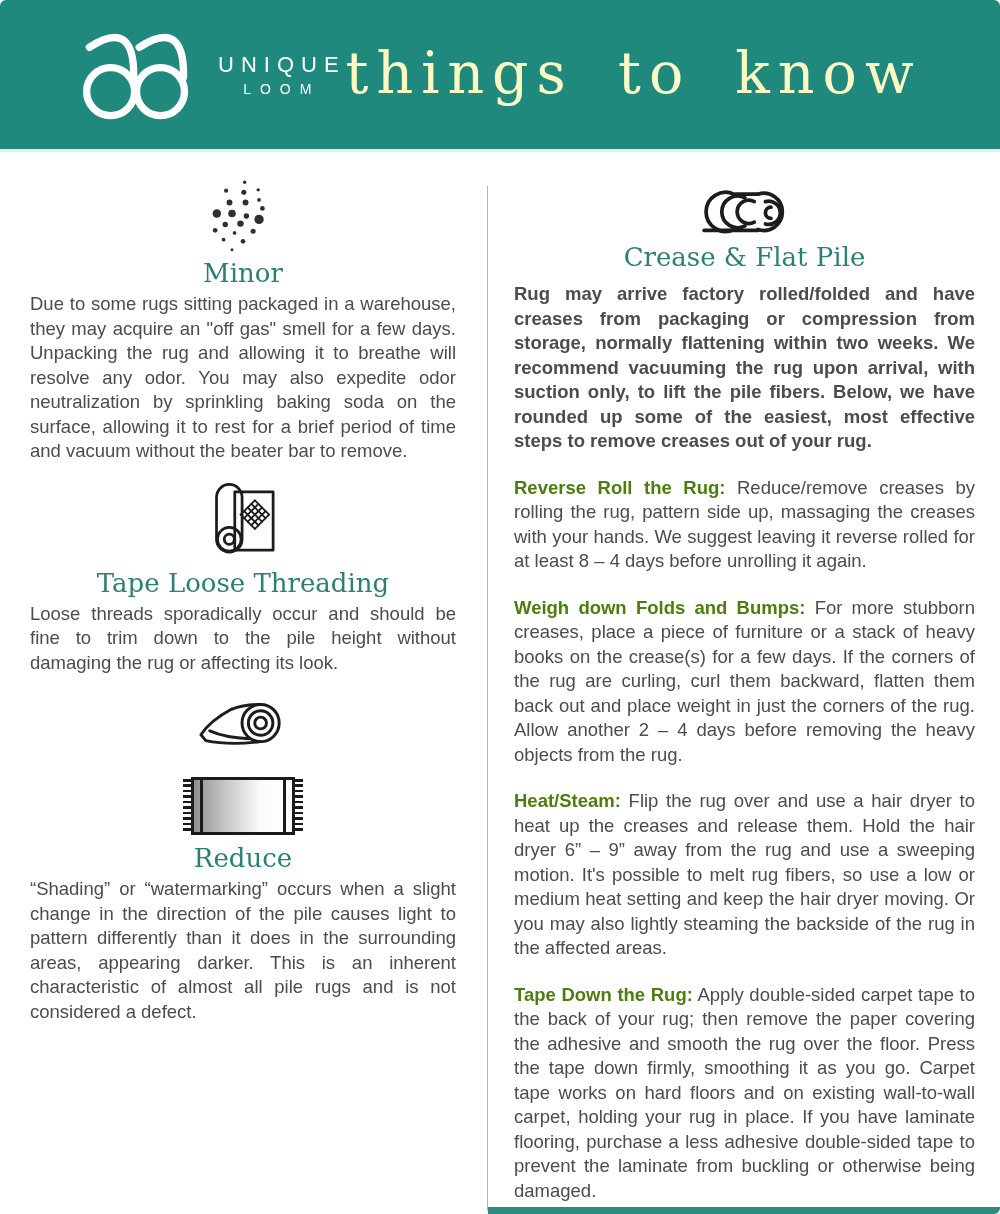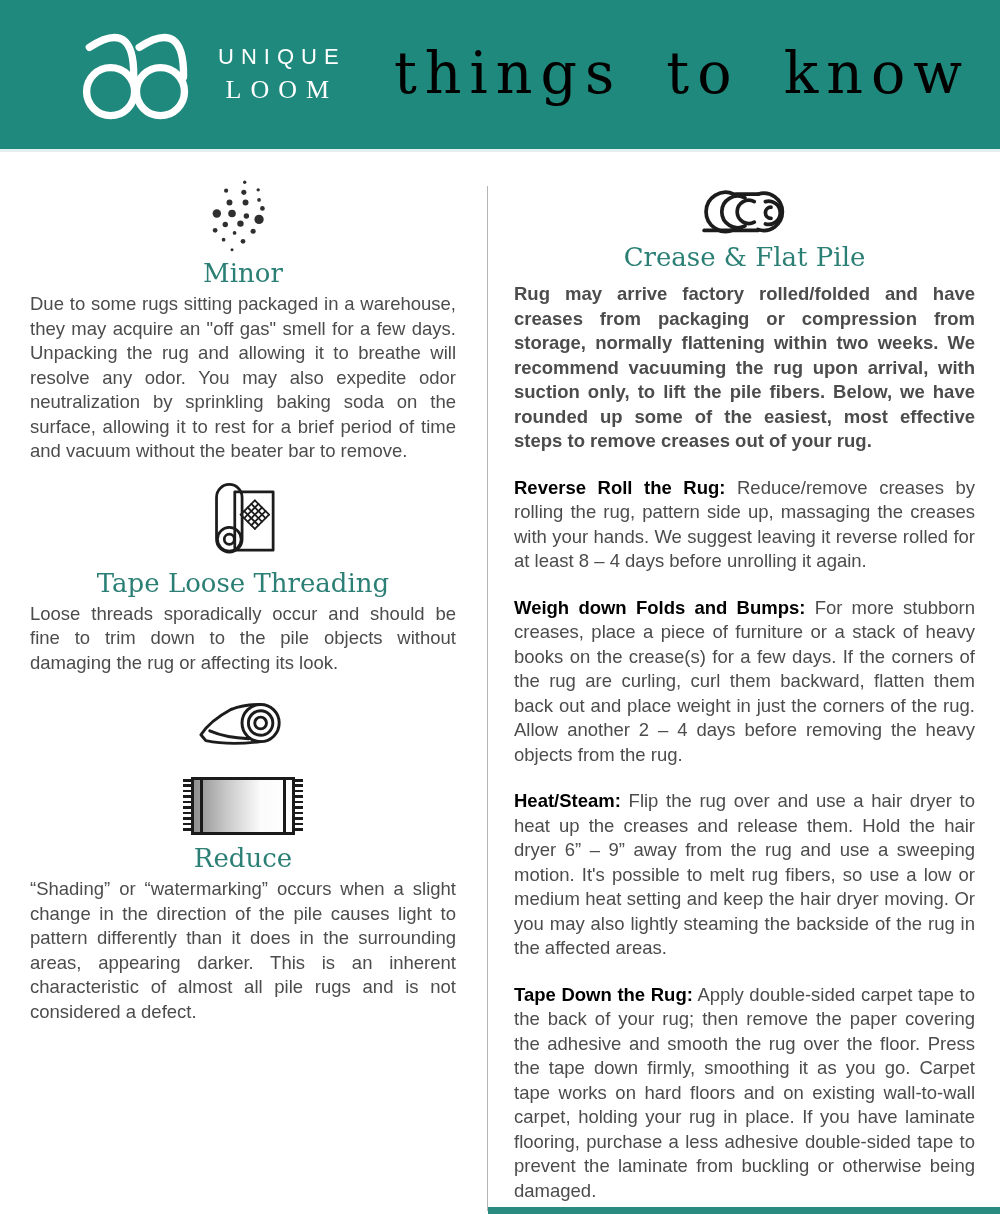--- a/index.html
+++ b/index.html
@@ -5,20 +5,21 @@
   * { margin: 0; padding: 0; box-sizing: border-box; }
   html, body { background: #ffffff; }
   .page {
     position: relative;
     width: 1000px;
     height: 1214px;
     margin: 0 auto;
     background: #ffffff;
     font-family: "Liberation Sans", sans-serif;
     overflow: hidden;
+    border-radius: 6px;
   }
 
   
   .header {
     height: 152px;
     background: #1f897d;
     display: flex;
     align-items: center;
     border-bottom: 3px solid #e3f0ef;
   }
@@ -28,25 +29,25 @@
     margin-left: 82px;
   }
   .brand-loops { width: 120px; height: 96px; }
   .brand-text {
     margin-left: 16px;
     color: #ffffff;
     text-align: center;
     line-height: 1.35;
   }
   .brand-line1 { font-size: 22px; letter-spacing: 7px; }
-  .brand-line2 { font-size: 26px; letter-spacing: 9px; font-family: Liberation Serif, serif; }
+  .brand-line2 { font-size: 14px; letter-spacing: 9px; }
   .header-title {
     flex: 1;
-    text-align: right;
-    color: #000000;
+    text-align: left;
+    color: #fef9c3;
     font-family: "DejaVu Serif", "Liberation Serif", serif;
     font-size: 57px;
     letter-spacing: 8px;
     word-spacing: 18px;
     margin-right: 30px;
     margin-top: -4px;
   }
 
   
   .content {
@@ -84,21 +85,21 @@
     margin: 4px 0 4px 0;
   }
   p.body-text {
     color: #4c4c4c;
     font-size: 18.5px;
     line-height: 24.5px;
     text-align: justify;
     hyphens: none;
   }
   p.body-text strong {
-    color: #000000;
+    color: #4d7c0f;
     font-weight: 700;
     margin-top: 30px;
   }
   .sec { margin-top: 0; }
   .sec + .sec { margin-top: 14px; }
   .tip { margin-top: 22px; }
   .intro { margin-top: 10px; font-weight: bold; }
 
   .icon-stroke { stroke: #1c1c1c; fill: none; stroke-linecap: round; stroke-linejoin: round; }
 
@@ -199,21 +200,21 @@
                 <path d="M41 28 H63 M41 33.5 H63 M41 39 H63 M41 44.5 H63 M41 50 H63"></path>
                 <path d="M41 28 V50 M46.5 28 V50 M52 28 V50 M57.5 28 V50 M63 28 V50"></path>
               </g>
             </g>
             <rect class="icon-stroke" x="10" y="6" width="28" height="74" rx="14" stroke-width="3" fill="#ffffff"></rect>
             <circle class="icon-stroke" cx="24" cy="66" r="13" stroke-width="3" fill="#ffffff"></circle>
             <circle class="icon-stroke" cx="24" cy="66" r="5.5" stroke-width="3"></circle>
           </svg>
         </div>
         <h2 class="section-heading">Tape Loose Threading</h2>
-        <p class="body-text">Loose threads sporadically occur and should be fine to trim down to the pile objects without damaging the rug or affecting its look.</p>
+        <p class="body-text">Loose threads sporadically occur and should be fine to trim down to the pile height without damaging the rug or affecting its look.</p>
       </div>
 
       <div class="sec">
         <div class="icon-box" style="height:70px">
           <svg width="90" height="62" viewBox="0 0 92 62" xmlns="http://www.w3.org/2000/svg">
             <g class="icon-stroke" stroke-width="3">
               <circle cx="64" cy="30" r="19"></circle>
               <circle cx="64" cy="30" r="12.5"></circle>
               <circle cx="64" cy="30" r="6"></circle>
               <path d="M 64 11 C 52 11 42 13 34 16"></path>

